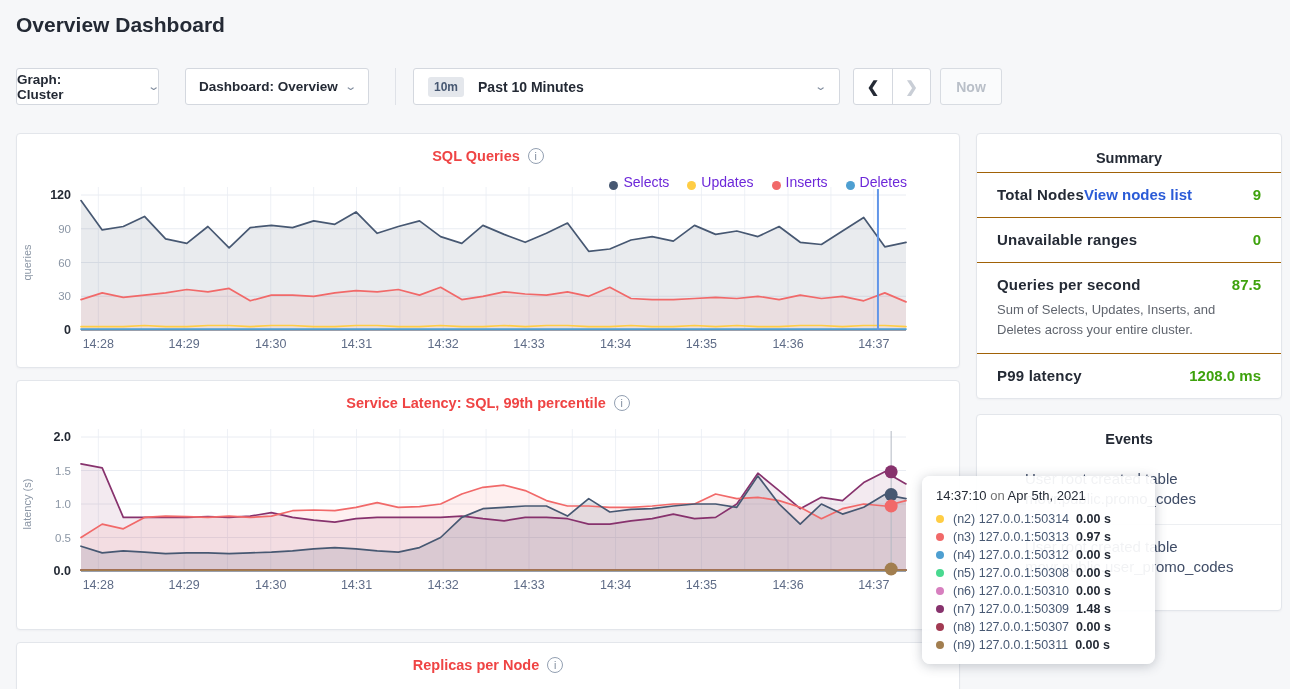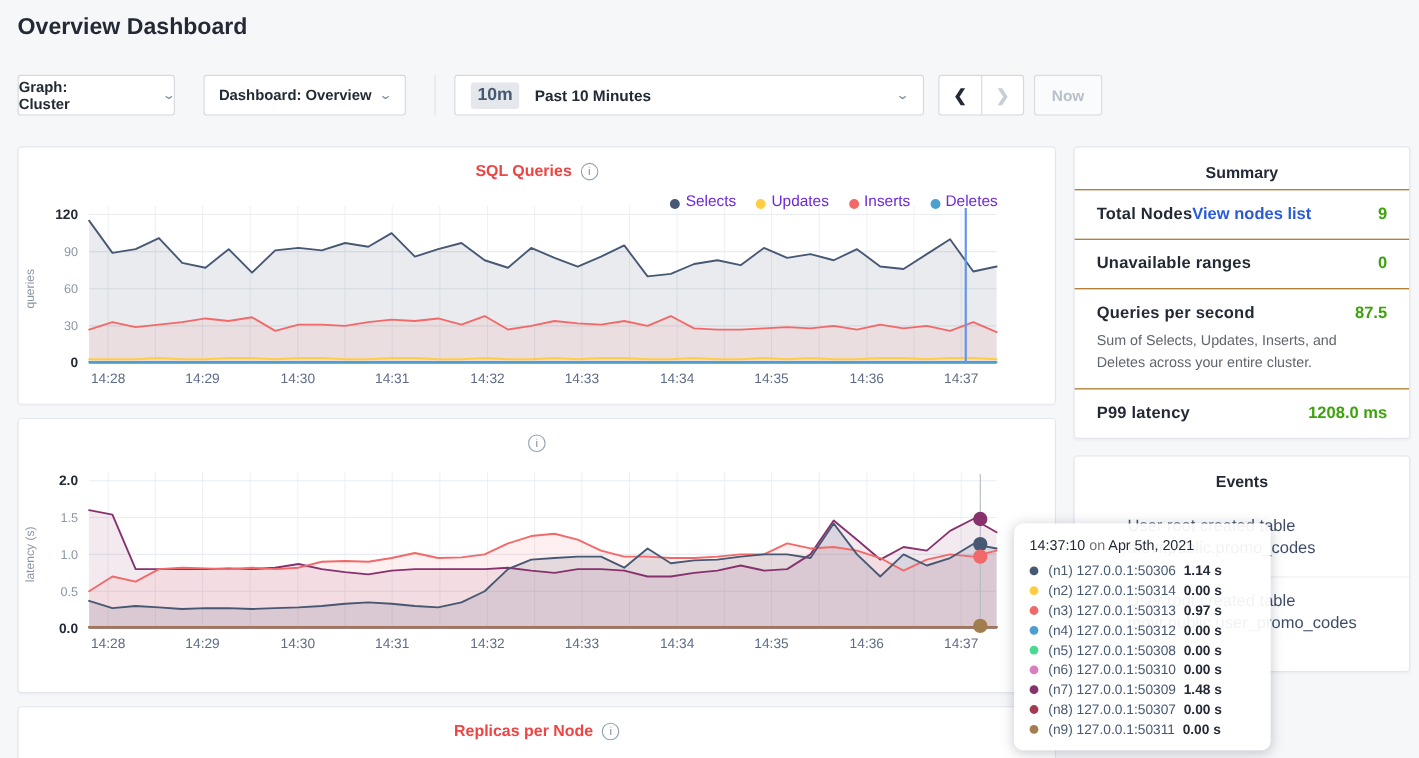--- a/index.html
+++ b/index.html
@@ -12,21 +12,21 @@
   .controls { position:absolute; left:0; top:68px; height:37px; display:flex; align-items:stretch; }
   .dd-btn { background:#fff; border:1px solid #d4d8df; border-radius:3px; display:flex;
     align-items:center; justify-content:center; gap:8px; font-size:13.5px; font-weight:700;
     color:#242a35; cursor:pointer; }
   .dd-graph { margin-left:16px; width:143px;gap:38px; }
   .dd-dash  { margin-left:26px; width:184px; }
   .caret { font-size:11px; color:#7e8a9c; transform:scaleX(1.4); font-weight:400; }
   .vdivider { margin-left:26px; width:1px; background:#dfe2e8; }
   .time-select { margin-left:17px; width:427px; background:#fff; border:1px solid #d4d8df;
     border-radius:3px; display:flex; align-items:center; padding:0 14px; cursor:pointer; }
-  .time-badge { background:#e4e7ec; color:#475872; font-size:16px; font-weight:700;
+  .time-badge { background:#e4e7ec; color:#475872; font-size:12px; font-weight:700;
     border-radius:3px; padding:3px 6px; }
   .time-label { margin-left:14px; font-size:14px; font-weight:700; }
   .time-caret { margin-left:auto; }
   .arrow-group { margin-left:13px; display:flex; background:#fff; border:1px solid #d4d8df; border-radius:3px; }
   .arrow-btn { width:38px; display:flex; align-items:center; justify-content:center;
     font-size:15px; font-weight:700; cursor:pointer; color:#242a35; background:transparent; border:none; }
   .arrow-btn + .arrow-btn { border-left:1px solid #d4d8df; }
   .arrow-btn.disabled { color:#c9ced6; cursor:default; }
   .now-btn { margin-left:9px; width:62px; background:#fafbfc; border:1px solid #d8dce2;
     border-radius:3px; font-size:14px; font-weight:700; color:#b9bfc8; cursor:default; }
@@ -181,20 +181,21 @@
           <text x="598.6" y="170" text-anchor="middle" font-size="12.5" fill="#5f6c87">14:34</text>
           <text x="684.4" y="170" text-anchor="middle" font-size="12.5" fill="#5f6c87">14:35</text>
           <text x="771.025" y="170" text-anchor="middle" font-size="12.5" fill="#5f6c87">14:36</text>
           <text x="856.8249999999999" y="170" text-anchor="middle" font-size="12.5" fill="#5f6c87">14:37</text>
           <text x="14" y="84.5" text-anchor="middle" font-size="11" fill="#8b96a5" transform="rotate(-90 14 84.5)">queries</text>
         </svg>
     </section>
 
     <section class="panel chart-panel latency">
       <div class="chart-title-row">
+        <span class="chart-title">Service Latency: SQL, 99th percentile</span>
         <span class="info-icon">i</span>
       </div>
       <svg class="chart-svg" width="944" height="190" viewBox="0 0 944 190">
           <line x1="81.325" y1="18" x2="81.325" y2="160" stroke="#eef1f6" stroke-width="1"></line>
           <line x1="124.225" y1="18" x2="124.225" y2="160" stroke="#eef1f6" stroke-width="1"></line>
           <line x1="167.125" y1="18" x2="167.125" y2="160" stroke="#eef1f6" stroke-width="1"></line>
           <line x1="210.4375" y1="18" x2="210.4375" y2="160" stroke="#eef1f6" stroke-width="1"></line>
           <line x1="253.75" y1="18" x2="253.75" y2="160" stroke="#eef1f6" stroke-width="1"></line>
           <line x1="296.65000000000003" y1="18" x2="296.65000000000003" y2="160" stroke="#eef1f6" stroke-width="1"></line>
           <line x1="339.55" y1="18" x2="339.55" y2="160" stroke="#eef1f6" stroke-width="1"></line>
@@ -310,25 +311,20 @@
     </section>
   </div>
 
   <div class="tooltip">
     <div class="tt-title">
       <span>14:37:10</span>
       <span class="tt-on">on</span>
       <span>Apr 5th, 2021</span>
     </div>
     <div class="tt-row">
-        <span class="tt-dot" style="background: rgb(71, 88, 114);"></span>
-        <span>(n1) 127.0.0.1:50306</span>
-        <span class="tt-val">1.14 s</span>
-      </div>
-    <div class="tt-row">
         <span class="tt-dot" style="background: rgb(255, 205, 68);"></span>
         <span>(n2) 127.0.0.1:50314</span>
         <span class="tt-val">0.00 s</span>
       </div>
     <div class="tt-row">
         <span class="tt-dot" style="background: rgb(241, 105, 105);"></span>
         <span>(n3) 127.0.0.1:50313</span>
         <span class="tt-val">0.97 s</span>
       </div>
     <div class="tt-row">

